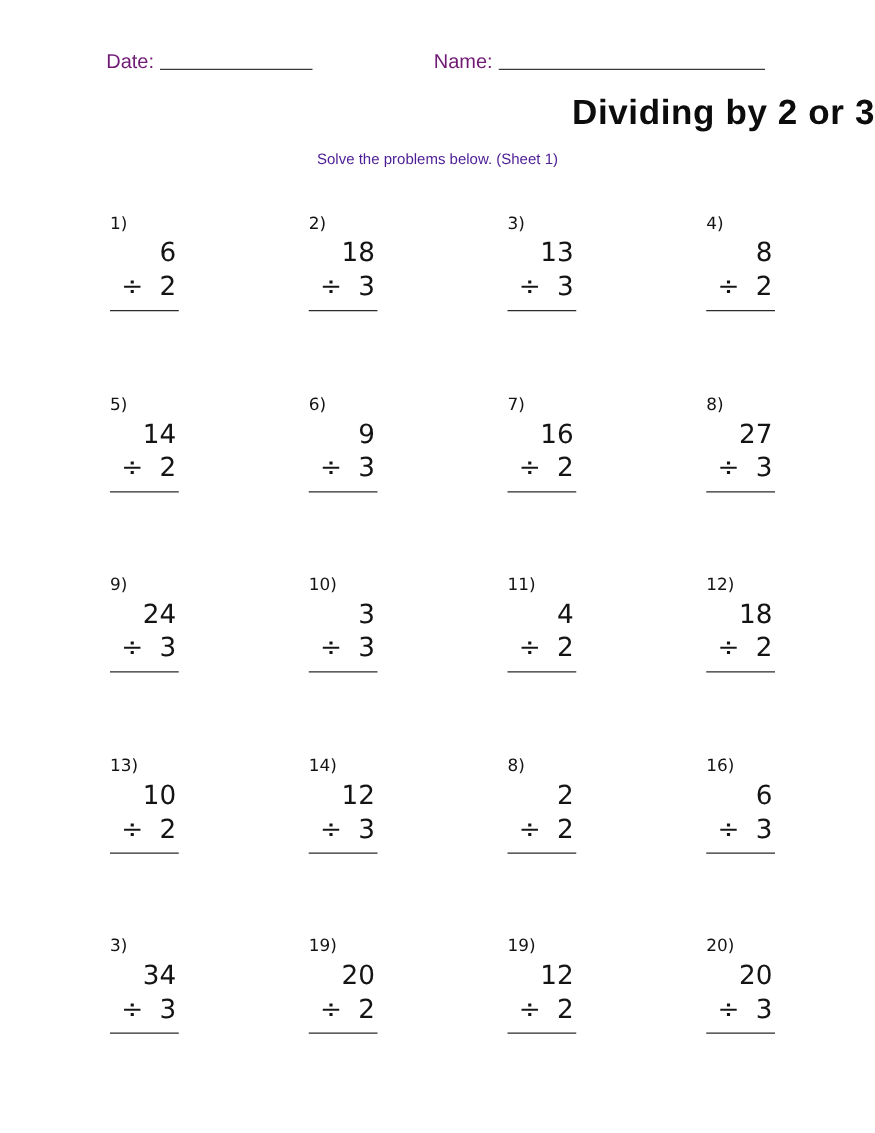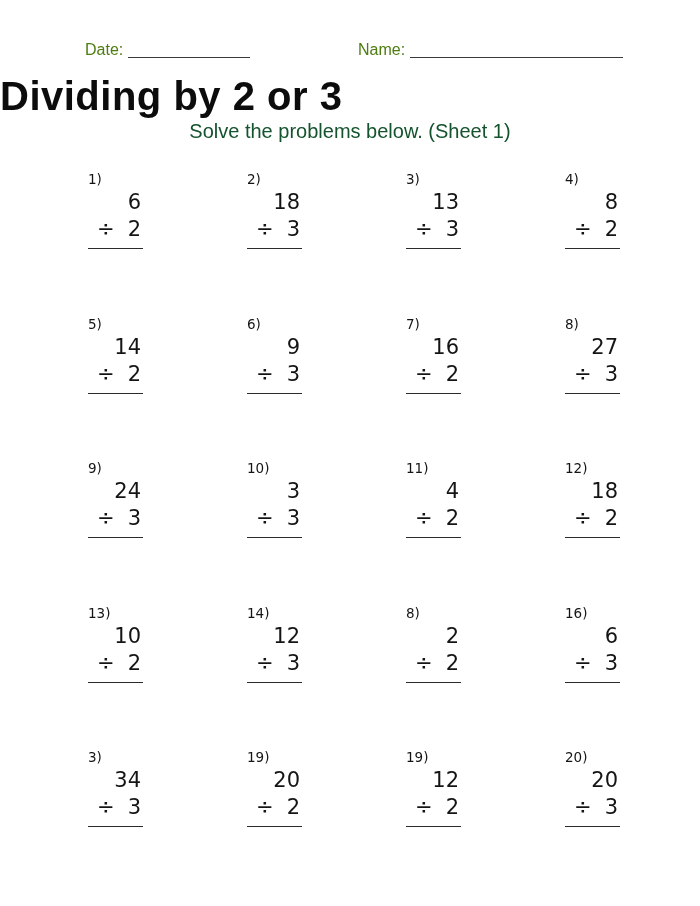--- a/index.html
+++ b/index.html
@@ -8,44 +8,44 @@
     position: relative;
     width: 700px;
     height: 906px;
     background: #ffffff;
     color: #111111;
     font-family: "Liberation Sans", sans-serif;
     overflow: hidden;
   }
 
   
-  .field { position: absolute; top: 41px; display: flex; align-items: flex-end; font-size: 16px; color: #4d7c0f; }
+  .field { position: absolute; top: 41px; display: flex; font-size: 16px; color: #701a75; }
   .date-field { left: 85px; }
-  .name-field { left: 347px; margin-left: 11px; }
+  .name-field { left: 347px; }
   .field-label { line-height: 17px; }
   .field-line { display: inline-block; border-bottom: 1.6px solid #3a3a3a; height: 15px; margin-left: 5px; }
   .date-line { width: 122px; }
   .name-line { width: 213px; }
 
   
   .title {
     position: absolute;
     top: 74px; left: 0; width: 100%;
-    text-align: left;
-    font-size: 40px;
+    text-align: right;
+    font-size: 28px;
     font-weight: bold;
     letter-spacing: 0.5px;
     color: #0c0c0c;
   }
   .subtitle {
     position: absolute;
     top: 120px; left: 0; width: 100%;
     text-align: center;
-    font-size: 20px;
-    color: #14532d;
+    font-size: 12px;
+    color: #4c1d95;
   }
 
   
   .problems {
     position: absolute;
     left: 88px; top: 170px;
     display: grid;
     grid-template-columns: repeat(4, 55px);
     column-gap: 104px;
     grid-template-rows: repeat(5, 144.6px);

